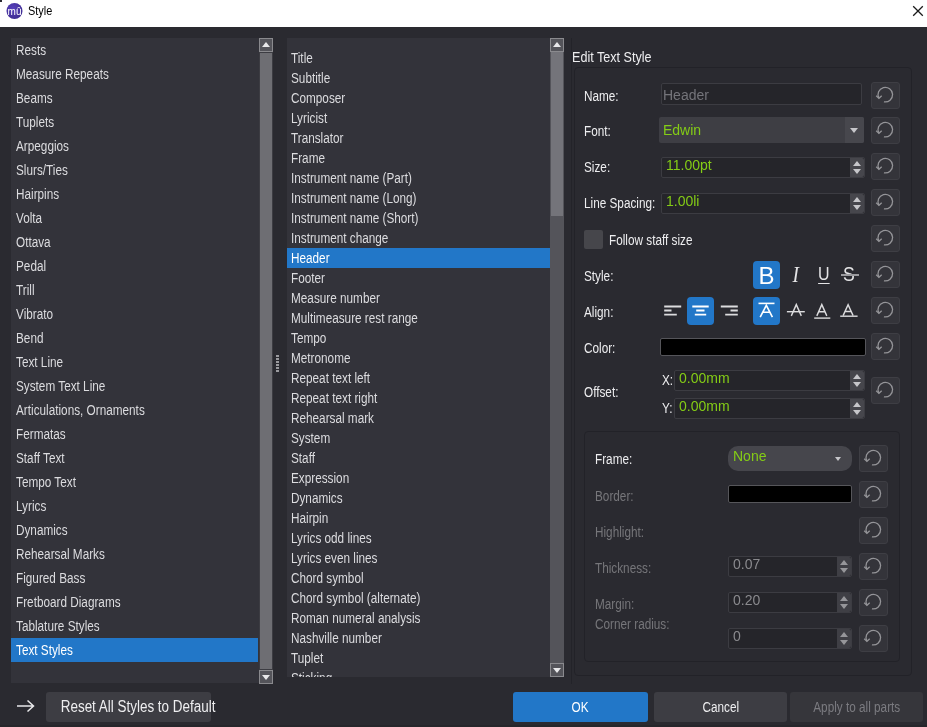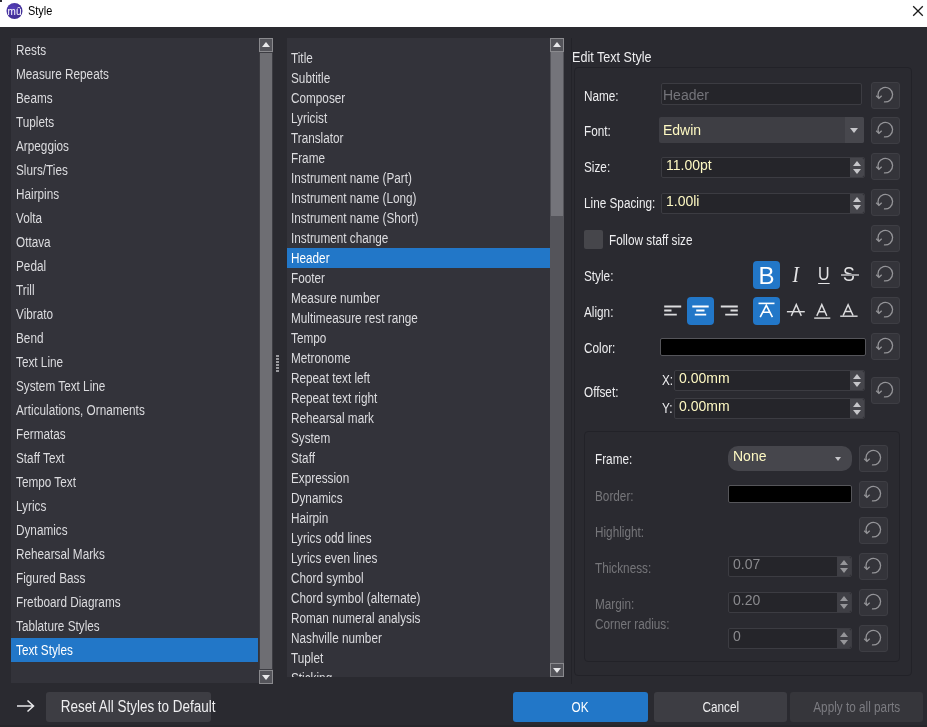--- a/index.html
+++ b/index.html
@@ -4,21 +4,21 @@
 html,body{width:927px;height:727px}
 body{font-family:"Liberation Sans",sans-serif;background:#2a2a30;overflow:hidden;position:relative}
 .abs{position:absolute}
 .tx{display:inline-block;transform:scaleX(0.84);transform-origin:0 50%;white-space:pre}
 .ctx .tx{transform-origin:50% 50%}
 .li{height:24px;line-height:24px;padding-left:5px;font-size:14px;color:#dcdcdf;white-space:nowrap}
 .lim{height:20px;line-height:20px;padding-left:4px;font-size:14px;color:#dcdcdf;white-space:nowrap}
 .sel{background:#2277c8;color:#ffffff}
 .lbl{position:absolute;font-size:14px;color:#eeeef0;line-height:18px}
 .dim{color:#76767a}
-.val{position:absolute;font-size:14px;line-height:16px;color:#fef9c3;white-space:pre}
+.val{position:absolute;font-size:14px;line-height:16px;color:#84cc16;white-space:pre}
 </style></head><body>
 <div style="position:absolute;left:0;top:0;width:927px;height:27px;background:#ffffff">
 <svg class="abs" style="left:6px;top:3px" width="17" height="17" viewBox="0 0 17 17">
       <defs>
         <radialGradient id="ig" cx="0.4" cy="0.35" r="0.75">
           <stop offset="0" stop-color="#5741bc"></stop>
           <stop offset="1" stop-color="#3b2a8d"></stop>
         </radialGradient>
       </defs>
       <circle cx="8.5" cy="8" r="8" fill="url(#ig)"></circle>

